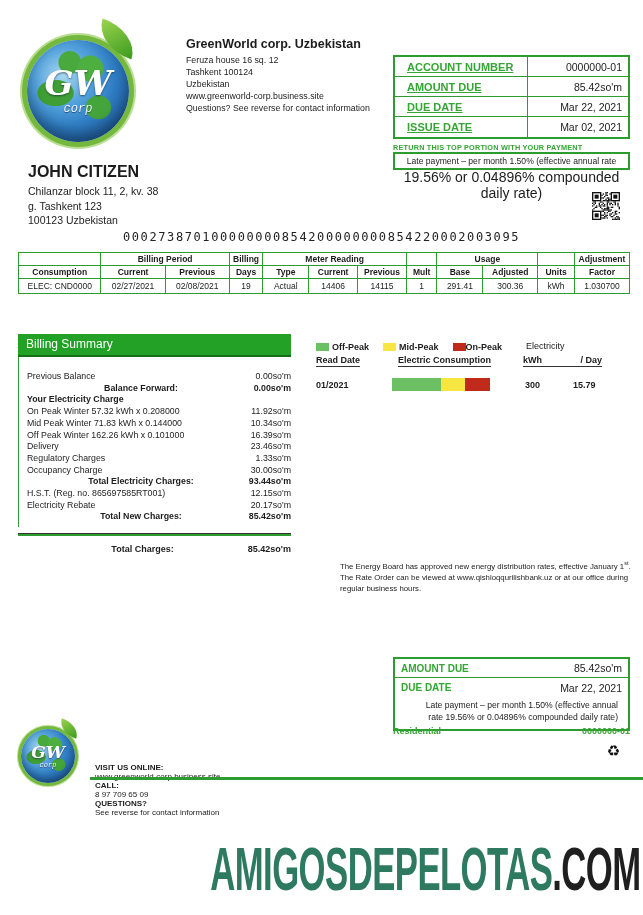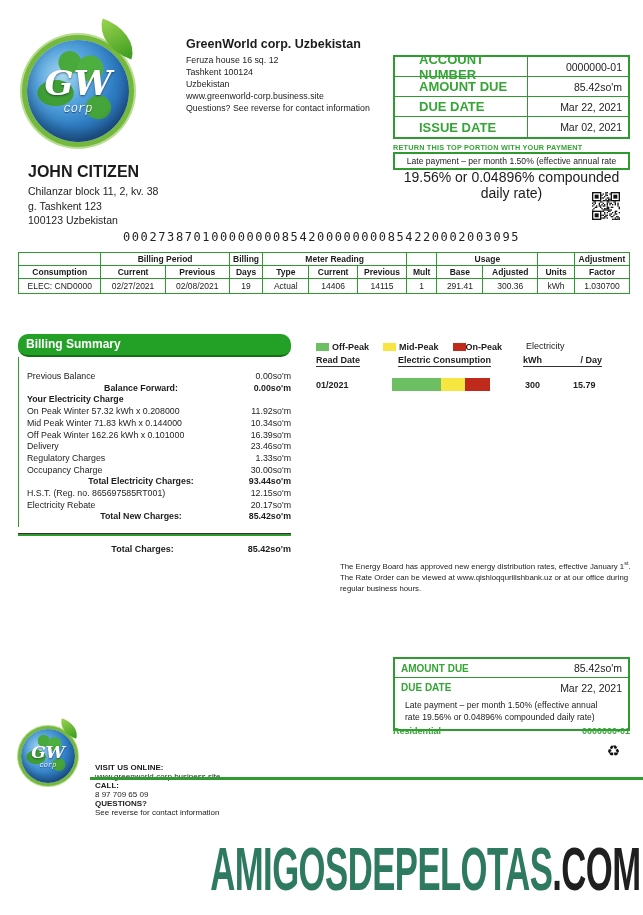--- a/index.html
+++ b/index.html
@@ -36,21 +36,21 @@
   .logo-foot .leaf{width:20px; height:15px; top:-8px; right:-4px;}
 
   
   .company{position:absolute; left:186px; top:37px; width:205px;}
   .company .name{font-size:12.5px; font-weight:bold; margin-bottom:3px;}
   .company .line{font-size:8.8px; line-height:12px; color:#222;}
 
   .acct-box{position:absolute; left:393px; top:55px; width:237px; border:2px solid var(--green);}
   .acct-row{display:flex; height:20px; align-items:center; border-bottom:1.5px solid var(--green);}
   .acct-row:last-child{border-bottom:none;}
-  .acct-row .lbl{flex:0 0 57%; padding-left:24px; font-weight:bold; color:var(--green-bright); font-size:13px; border-right:1.5px solid var(--green); height:100%; display:flex; align-items:center;}
+  .acct-row .lbl{flex:0 0 57%; padding-left:12px; font-weight:bold; color:var(--green-bright); font-size:11px; border-right:1.5px solid var(--green); height:100%; display:flex; align-items:center;text-decoration:underline;}
   .acct-row .val{flex:1; text-align:right; padding-right:6px; font-size:10.5px;}
   .return-note{position:absolute; left:393px; top:143px; font-size:7.3px; font-weight:bold; color:var(--green-bright); letter-spacing:.2px;}
   .late-box{position:absolute; left:393px; top:152px; width:237px; border:2px solid var(--green);
     font-size:8.6px; text-align:center; padding:2px 2px;}
   .late-line2{position:absolute; left:393px; top:169px; width:237px; font-size:14px; text-align:center;}
 
   .customer{position:absolute; left:28px; top:163px;}
   .customer .name{font-size:16px; font-weight:bold; margin-bottom:3px;}
   .customer .line{font-size:10.5px; line-height:14.5px;}
 
@@ -61,21 +61,21 @@
 
   
   .meter-table{position:absolute; left:18px; top:252px; width:612px; border-collapse:collapse;}
   .meter-table td{border:1.5px solid var(--green); font-size:8.5px; text-align:center; height:13px; padding:1px 2px;}
   .meter-table .gh{font-weight:bold;}
   .meter-table .ch{font-weight:bold;}
   .meter-table .data td{height:15px; font-size:8.5px;}
 
   
   .bsum{position:absolute; left:18px; top:334px; width:273px;}
-  .bsum-title{background:var(--bar-bg); color:#fff; font-weight:bold; font-size:12px; padding:3px 8px 4px; border-bottom:2px solid #157015;border-radius:10px;}
+  .bsum-title{background:var(--bar-bg); color:#fff; font-weight:normal; font-size:12px; padding:3px 8px 4px; border-bottom:2px solid #157015;}
   .bsum-rows{border-left:1px solid var(--green); padding:14px 0 4px 8px;}
   .bs-row{display:flex; font-size:8.8px; line-height:11.7px;}
   .bs-row .l{flex:1; text-align:left; padding-right:4px;}
   .bs-row .v{flex:0 0 62px; text-align:right;}
   .bs-row.bold .l{font-weight:bold;}
   .bs-row.bold-center{font-weight:bold;}
   .bs-row.bold-center .l{text-align:center; padding-left:30px;}
   .bsum-rule{border-top:1px solid #333; background:var(--green); height:3px; margin-top:6px;}
   .bsum-total{display:flex; font-size:9px; font-weight:bold; margin-top:8px; padding-left:8px;}
   .bsum-total .l{flex:1; text-align:center; padding-left:30px;}
@@ -102,21 +102,21 @@
   
   .notice{position:absolute; left:340px; top:558px; width:296px; font-size:7.8px; line-height:11px; color:#222;}
   .notice sup{font-size:5.5px;}
 
   
   .remit{position:absolute; left:393px; top:657px; width:237px; border:2px solid var(--green); padding-bottom:6px;}
   .remit .r-row{display:flex; align-items:center; height:19px; padding:0 6px;}
   .remit .r-row.bb{border-bottom:1.5px solid var(--green);}
   .remit .r-lbl{flex:1; font-weight:bold; color:var(--green-bright); font-size:10px;}
   .remit .r-val{font-size:10.5px;}
-  .remit .late{font-size:8.6px; text-align:left; line-height:12px; margin-top:2px; padding:0 10px;}
+  .remit .late{font-size:8.6px; text-align:right; line-height:12px; margin-top:2px; padding:0 10px;}
   .remit-meta{position:absolute; left:393px; top:726px; width:237px; display:flex; justify-content:space-between;
     font-size:9px; font-weight:bold; color:var(--green-bright);}
   .recycle{position:absolute; left:605px; top:742px; width:17px; height:17px; border-radius:50%;
     display:flex; align-items:center; justify-content:center; font-size:15px; color:#111; line-height:1;}
 
   
   .footer-text{position:absolute; left:95px; top:763px; width:545px; display:flex; font-size:8px; align-items:baseline;flex-direction:column;}
   .footer-text b{font-weight:bold;}
   .footer-text .seg{margin-right:10px; white-space:nowrap;}
   .footer-line{position:absolute; left:90px; top:777px; width:553px; height:3px; background:var(--green);}

